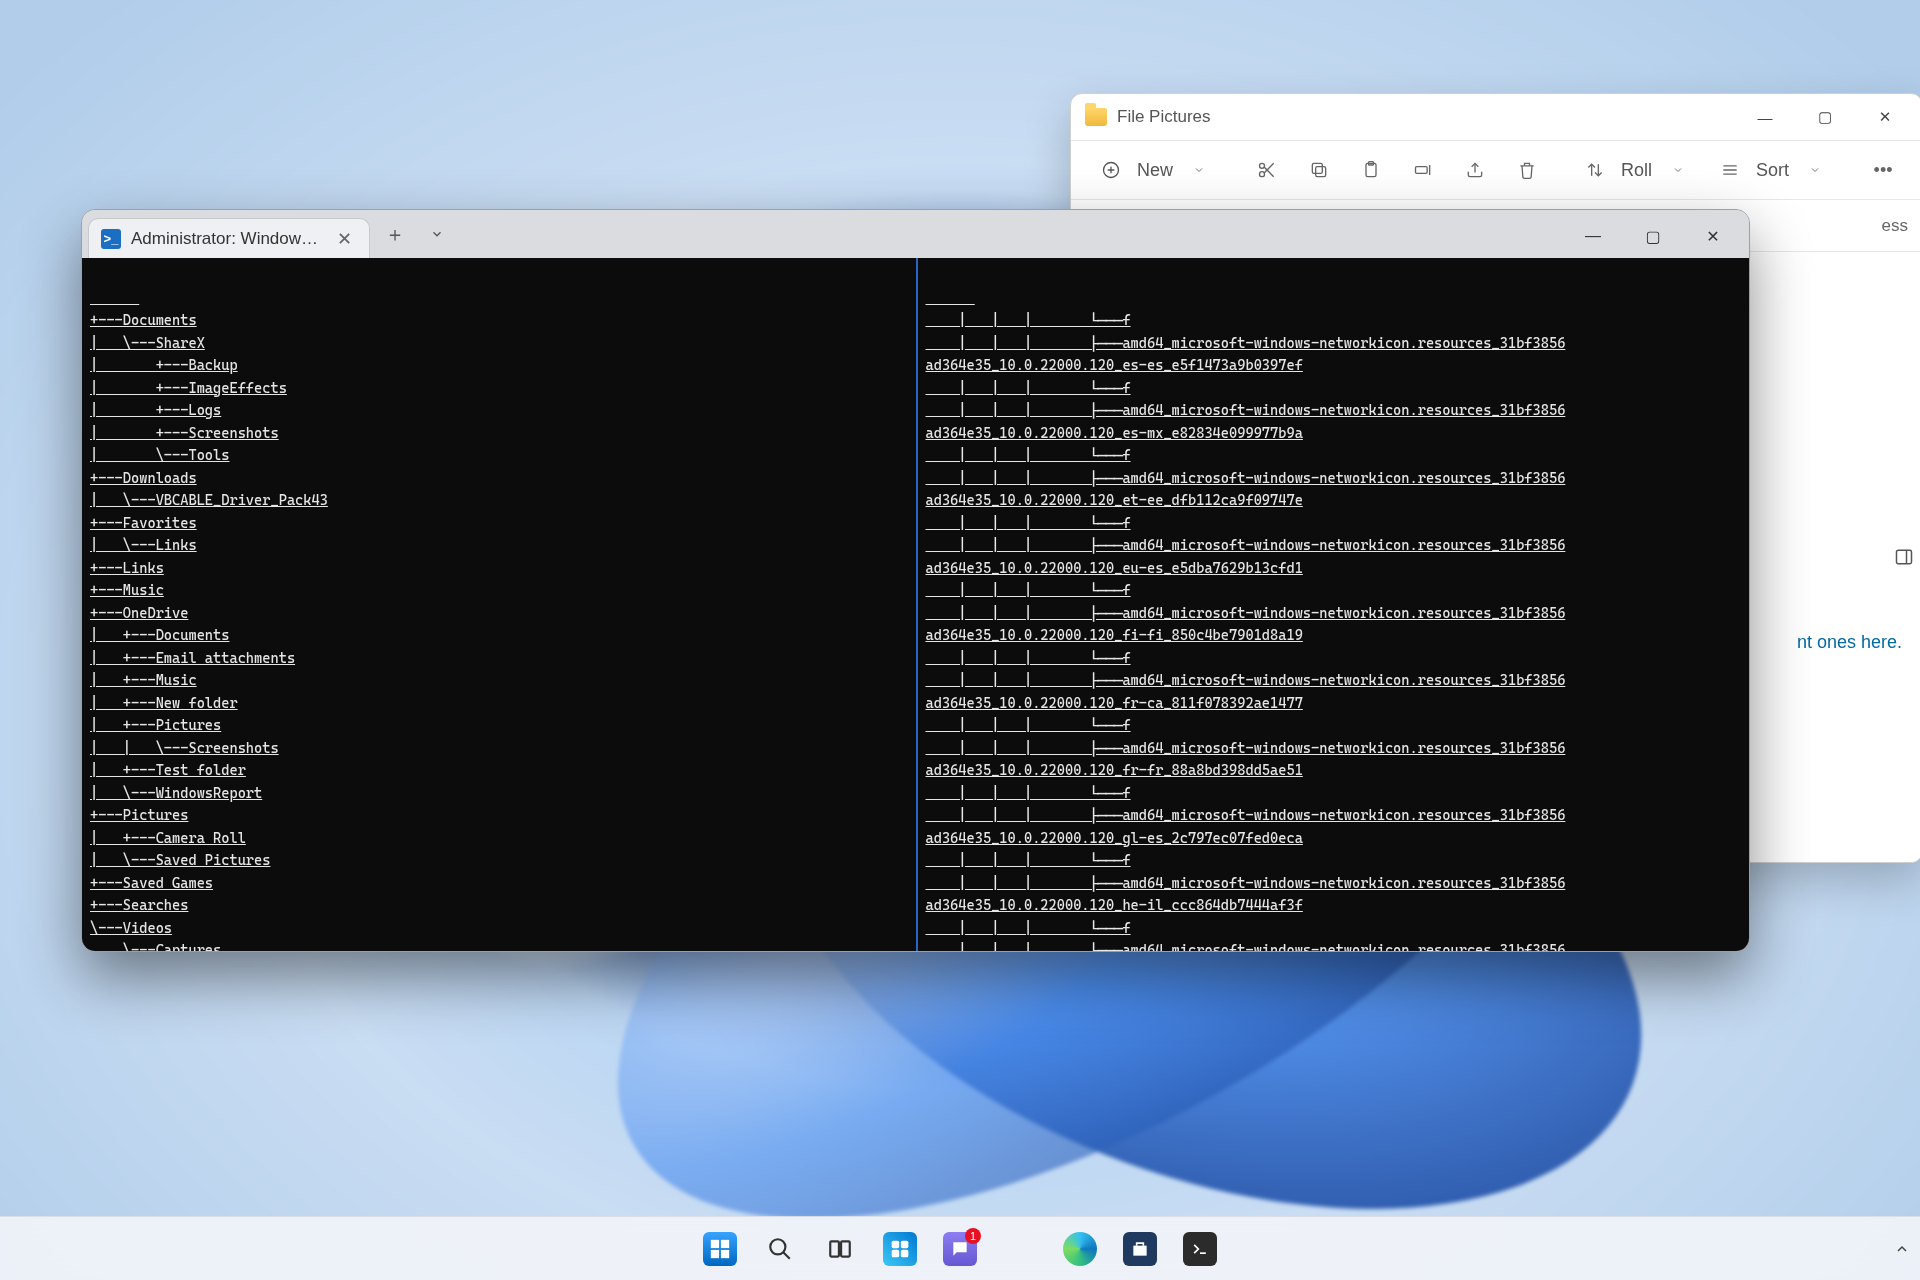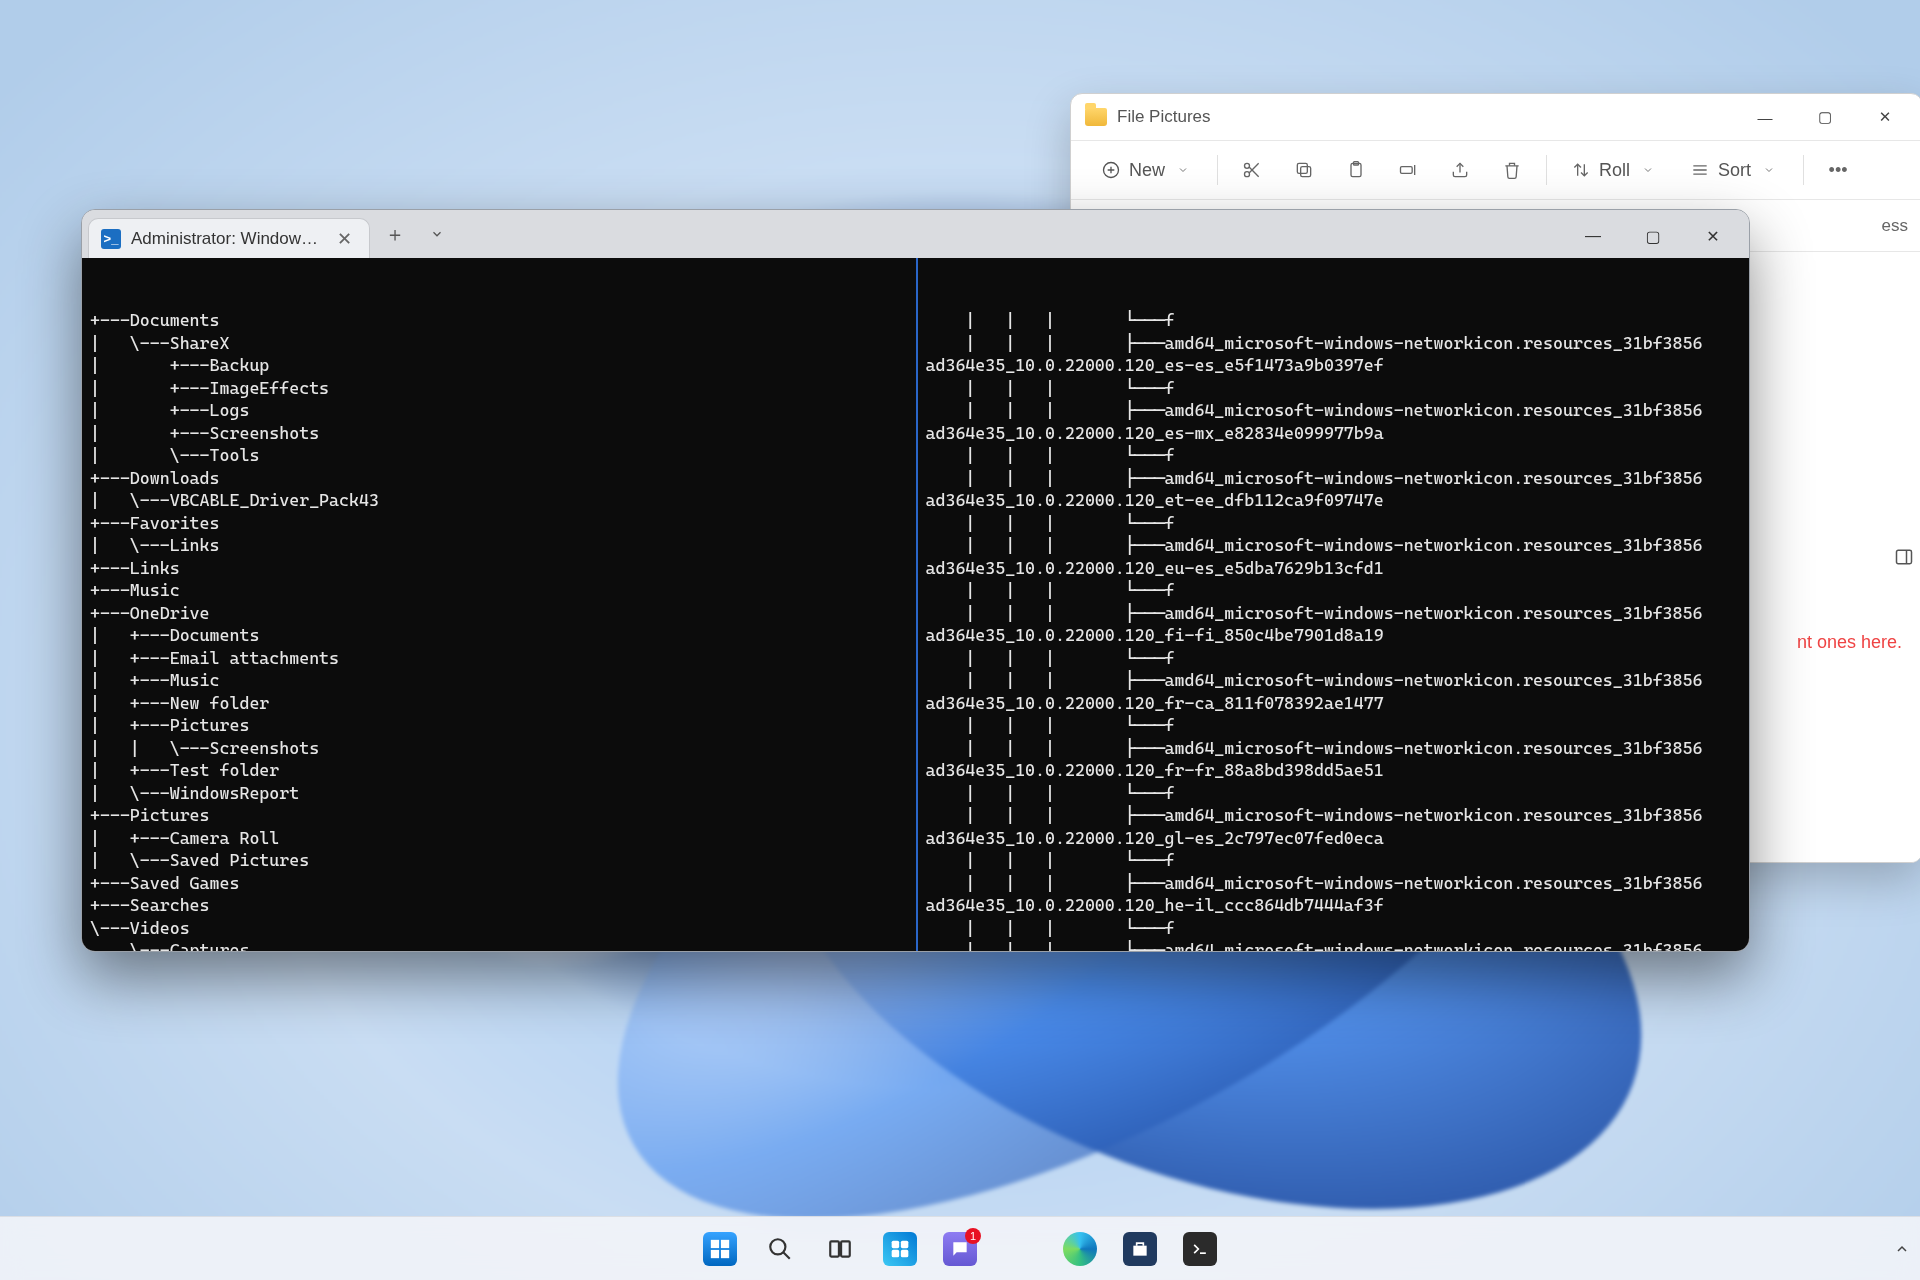--- a/index.html
+++ b/index.html
@@ -69,32 +69,32 @@
   }
   .explorer .toolbar {
     height:60px;
     border-top:1px solid #e7e7e7;
     border-bottom:1px solid #e7e7e7;
     display:flex; align-items:center;
     padding: 0 18px;
     gap: 8px;
   }
   .tb-btn {
-    display:flex; align-items:center; gap:6px;
+    display:flex; align-items:center; gap:14px;
     height:38px; padding:0 10px; border-radius:5px;
     color:#555; font-size:18px; cursor:pointer;
   }
   .tb-icon { width:24px; height:24px; display:flex; align-items:center; justify-content:center; color:#666;}
   .tb-sep { width:1px; height:30px; background:#e0e0e0; margin:0 4px;}
   .explorer .body {
     flex:1; background:#fff; position:relative;
   }
   .explorer .body .hint {
     position:absolute; right:20px; top:380px;
-    color:#ef4444; font-size:18px;
+    color:#0369a1; font-size:18px;
   }
   .explorer .rightstrip{
     position:absolute; right:4px; top:50%; transform:translateY(-50%);
     width:24px; color:#555; font-size:16px; text-align:center;
   }
   .explorer .addrbar{
     height:52px; border-bottom:1px solid #e7e7e7;
     display:flex; align-items:center; padding:0 14px; gap:10px; color:#666; font-size:17px;
   }
 
@@ -139,24 +139,25 @@
 
   .term .panes{
     flex:1; background:#0c0c0c;
     display:flex;
   }
   .pane{
     flex:1 1 50%;
     padding: 6px 10px 8px 8px;
     color:#e6e6e6;
     font-family: "Cascadia Mono", Consolas, monospace;
-    font-size:17px;
+    font-size:14px;
     line-height:22.5px;
     white-space:pre;
     overflow:hidden;
+    text-decoration:underline;
   }
   .pane.right{ border-left:2px solid #2a66c9; }
 
   
   .taskbar{
     position:absolute; left:0; right:0; bottom:0;
     height:64px;
     background: rgba(241,243,249,0.92);
     border-top:1px solid rgba(0,0,0,0.08);
     display:flex; align-items:center; justify-content:center;

